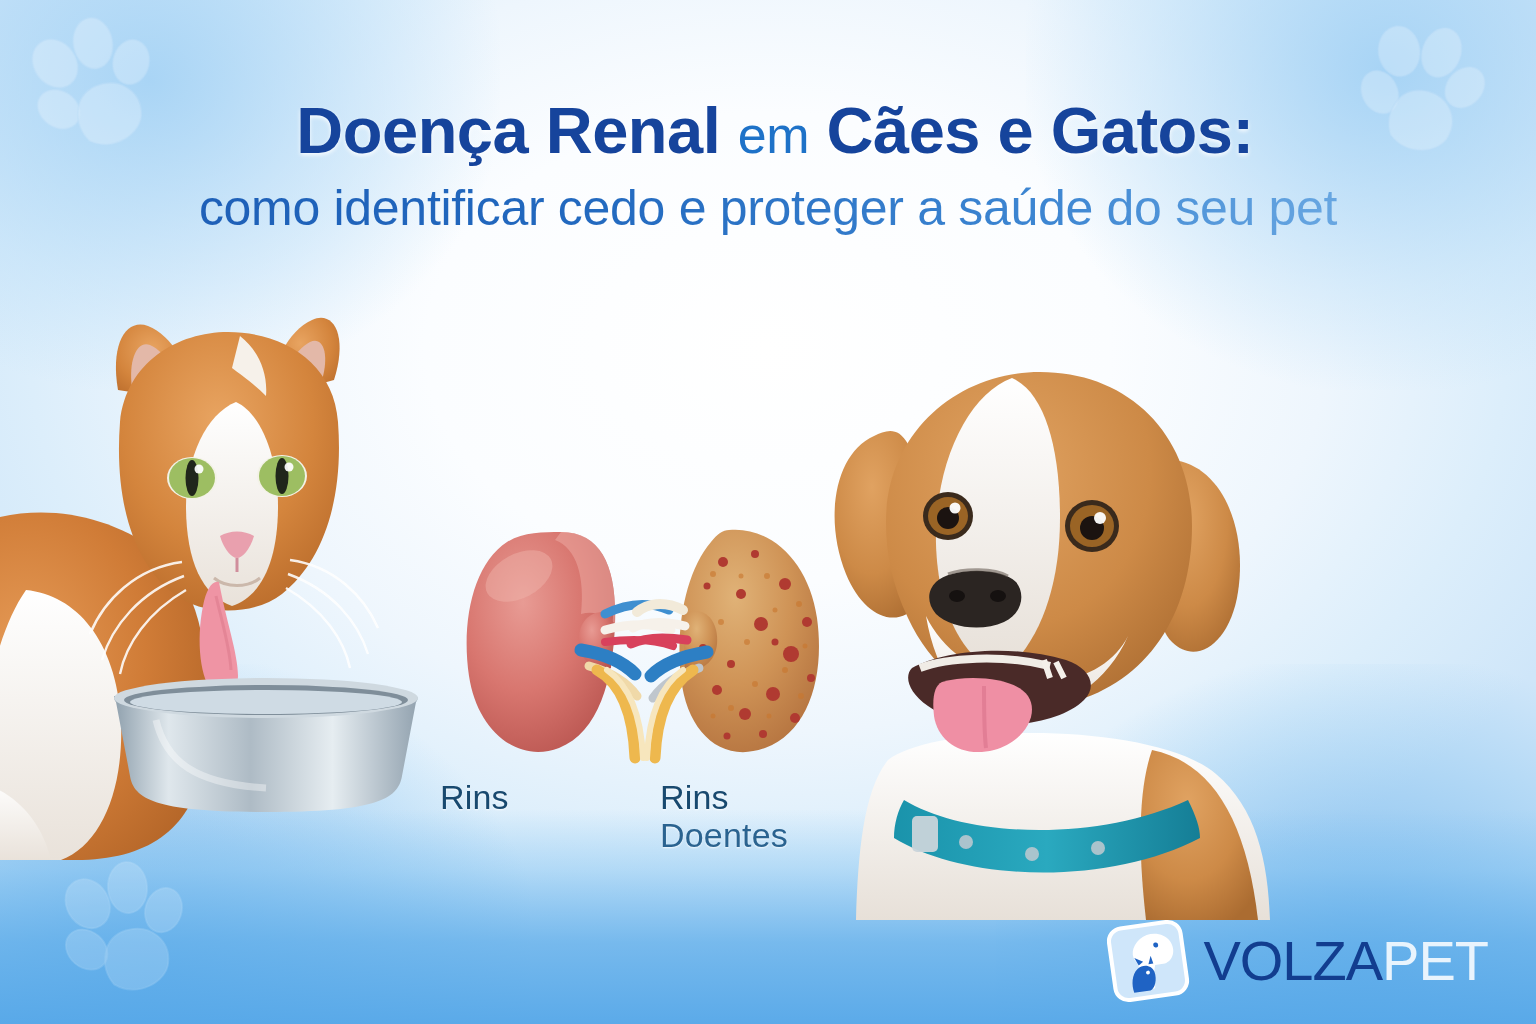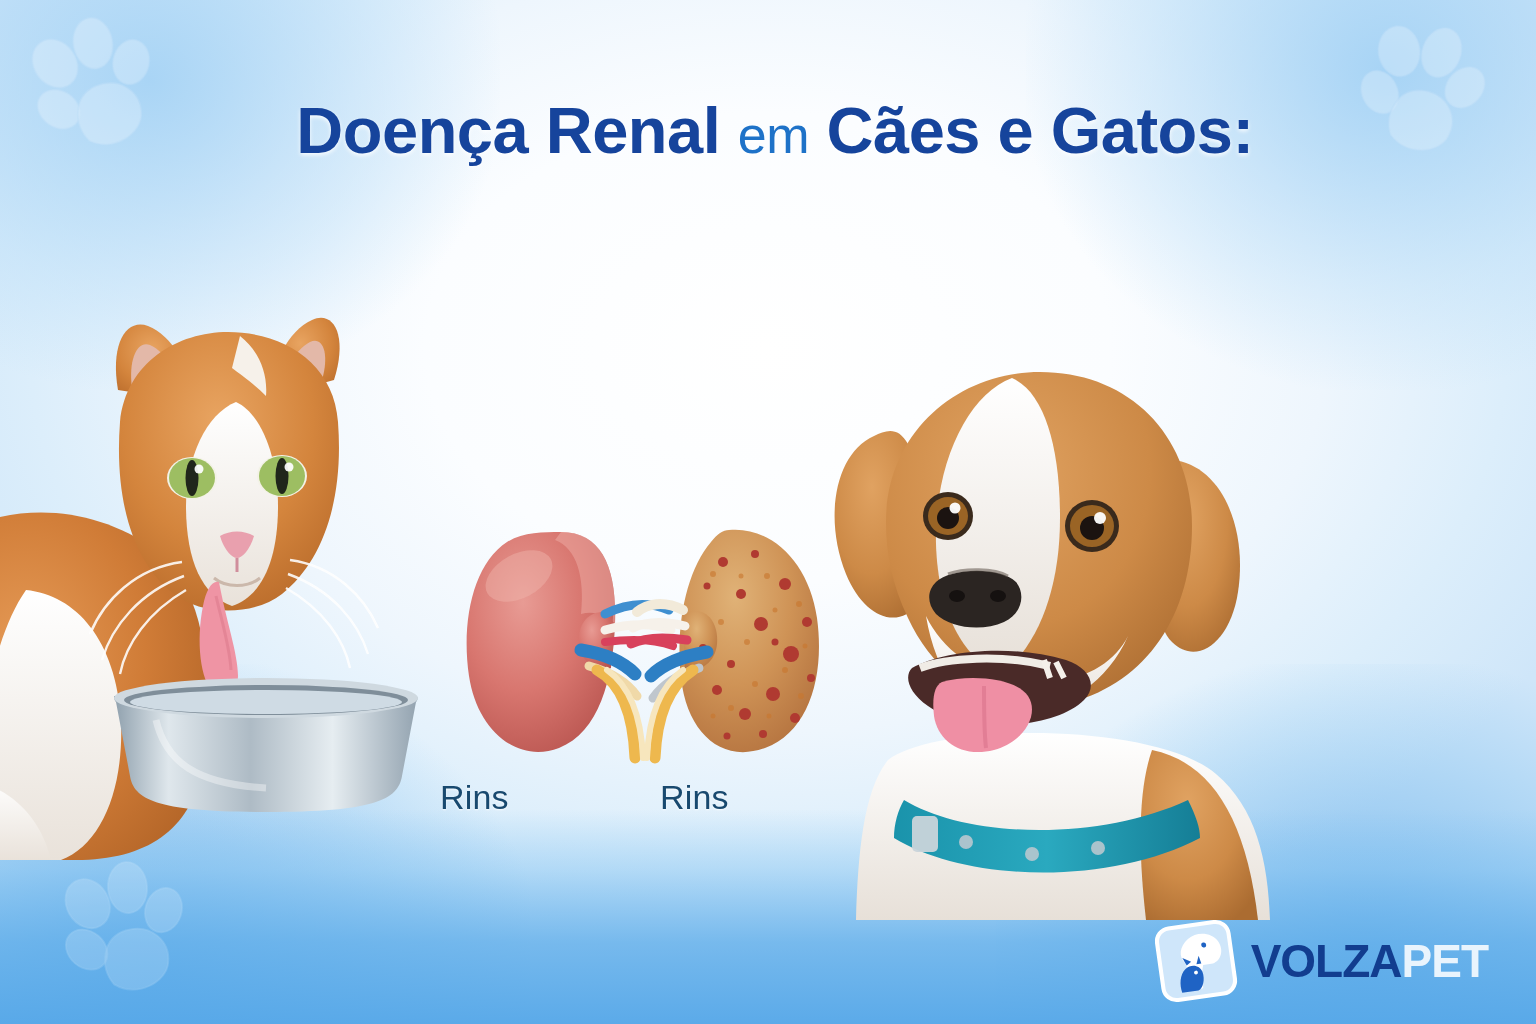--- a/index.html
+++ b/index.html
@@ -78,21 +78,21 @@
     display:flex; justify-content:space-between; }
   .klabel { text-align:left; width:190px; font-size:34px; line-height:1.12;
     color:#18496f; letter-spacing:.2px; text-shadow:0 1px 2px rgba(255,255,255,.8); }
   .klabel .l2 { color:#2a6390; }
 
   
   .logo { position:absolute; right:48px; bottom:22px; z-index:8;
     display:flex; align-items:center; gap:14px; }
   .logo-mark { width:82px; height:82px; transform:rotate(-8deg); }
   .logo-mark svg { display:block; width:100%; height:100%; }
-  .logo-text { font-size:46px; font-weight:bold; letter-spacing:-1px; line-height:1; }
+  .logo-text { font-size:56px; font-weight:normal; letter-spacing:-1px; line-height:1; }
   .lg-volza { color:#123d8f; }
   .lg-pet   { color:#e9f4fd; }
 </style>
 </head>
 <body>
 
 <div id="poster">
 
   <div class="wash wash-tl"></div>
   <div class="wash wash-tr"></div>
@@ -131,20 +131,21 @@
         <ellipse cx="24" cy="58" rx="12" ry="15" transform="rotate(-40 24 58)"></ellipse>
         <path d="M38 84 C30 70 36 52 52 50 C69 48 80 62 76 76 C73 88 52 96 38 84 Z"></path>
       </g>
     </svg>
   </div>
 
   <div class="head-wrap">
     <div class="title">
       <span class="t-bold">Doença Renal</span><span>&nbsp;</span><span class="t-em">em</span><span>&nbsp;</span><span class="t-bold2">Cães e Gatos:</span>
     </div>
+    <div class="subtitle">como identificar cedo e proteger a saúde do seu pet</div>
   </div>
 
   <div class="animal cat">
     <svg viewBox="0 0 520 560">
       <defs>
         <radialGradient id="catBodyG" cx="35%" cy="40%" r="78%">
           <stop offset="0%" stop-color="#e59a56"></stop>
             <stop offset="55%" stop-color="#d07c37"></stop>
             <stop offset="100%" stop-color="#b26427"></stop>
         </radialGradient>
@@ -359,20 +360,21 @@
       </g>
     </svg>
   </div>
 
   <div class="kidney-labels">
     <div class="klabel">
       <div>Rins</div>
     </div>
     <div class="klabel">
       <div>Rins</div>
+      <div class="l2">Doentes</div>
     </div>
   </div>
 
   <div class="logo">
     <div class="logo-mark">
       <svg viewBox="0 0 100 100">
         <rect x="6" y="6" width="88" height="88" rx="16" fill="#cfe6fa" stroke="#ffffff" stroke-width="5"></rect>
         <path d="M44 22 C56 14 74 18 80 30 C86 42 80 54 70 56 L58 56 C54 66 56 76 54 84 L40 84 C38 70 40 58 36 50 C30 42 32 30 44 22 Z" fill="#ffffff"></path>
         <circle cx="62" cy="32" r="3" fill="#1f63c4"></circle>
         <path d="M36 58 C44 52 54 56 56 64 C58 74 54 84 48 86 L28 86 C26 76 28 64 36 58 Z" fill="#1f63c4"></path>

